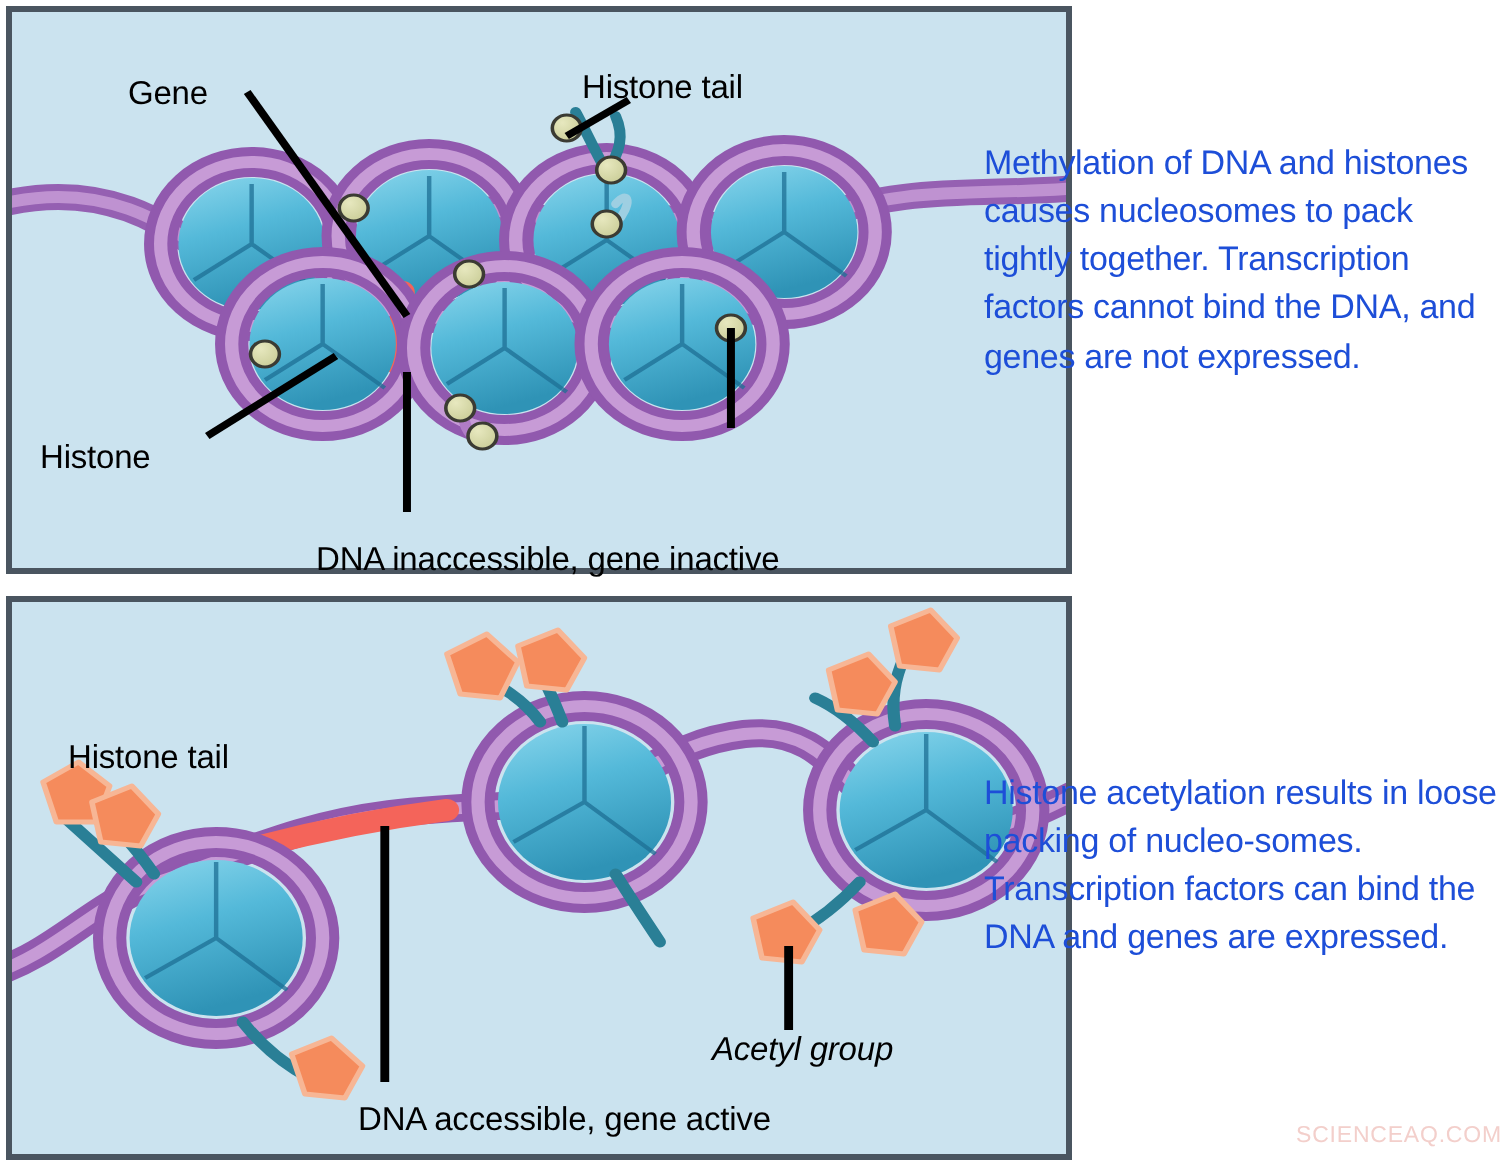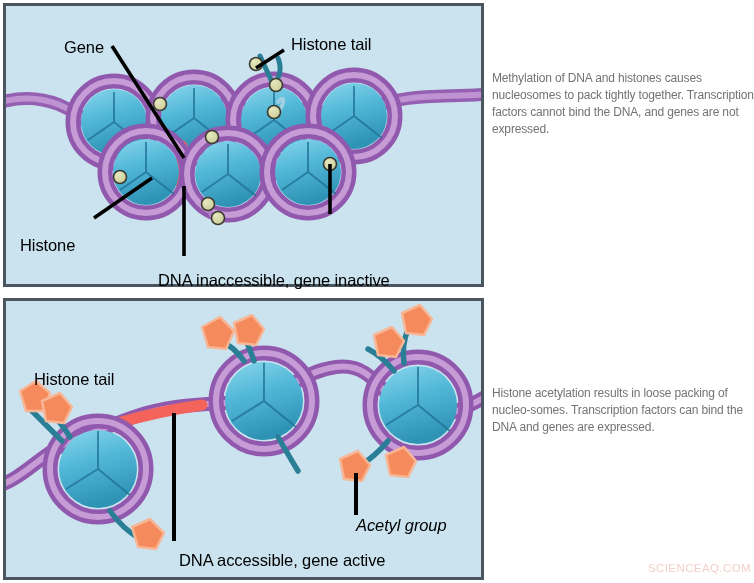--- a/index.html
+++ b/index.html
@@ -14,21 +14,21 @@
     overflow: hidden;
   }
   #figure {
     position: absolute;
     left: 0; top: 0;
     width: 754px; height: 583px;
   }
   .panel {
     position: absolute;
     left: 3px;
-    width: 481px;
+    width: 533px;
     background: #cbe3ef;
     border: 3px solid #4a5560;
     padding-left: 45px;
   }
   #panel-top  { top: 3px;   height: 284px; }
   #panel-bot  { top: 298px; height: 282px; }
 
   .panel-canvas {
     position: absolute;
     left: 0; top: 0;
@@ -43,22 +43,22 @@
     line-height: 1.3;
     white-space: nowrap;
     letter-spacing: -0.1px;
   }
 
   
   .sidetext {
     position: absolute;
     left: 492px;
     width: 262px;
-    color: #737373;
-    font-size: 12px;
+    color: #1d4ed8;
+    font-size: 17px;
     line-height: 1.42;
     letter-spacing: -0.15px;
   }
   #text-top { top: 70px; }
   #text-bot { top: 385px; }
 
   #watermark {
     position: absolute;
     left: 648px;
     top: 562px;
@@ -203,21 +203,21 @@
         <line x1="106" y1="40" x2="178" y2="152" stroke="#000" stroke-width="3.6"></line>
         <line x1="88" y1="212" x2="146" y2="172" stroke="#000" stroke-width="3.6"></line>
         <line x1="278" y1="44" x2="250" y2="62" stroke="#000" stroke-width="3.6"></line>
         <line x1="324" y1="158" x2="324" y2="208" stroke="#000" stroke-width="3.6"></line>
         <line x1="178" y1="180" x2="178" y2="250" stroke="#000" stroke-width="3.6"></line>
       </g>
     </svg>
 
     <div class="caption" style="left:58px; top:31px;">Gene</div>
     <div class="caption" style="left:285px; top:28px;">Histone tail</div>
-    <div class="caption" style="left:14px; top:213px;margin-top:16px;">Histone</div>
+    <div class="caption" style="left:14px; top:213px;">Histone</div>
     <div class="caption" style="left:152px; top:264px;">DNA inaccessible, gene inactive</div>
   </div>
 
   <div class="panel" id="panel-bot">
     <svg class="panel-canvas" viewBox="0 0 475 276" preserveAspectRatio="none">
       <defs>
         <linearGradient id="histGrad2" x1="0" y1="0" x2="0.3" y2="1">
           <stop offset="0%" stop-color="#8ad6ec"></stop>
           <stop offset="45%" stop-color="#54b9d9"></stop>
           <stop offset="100%" stop-color="#2f93b6"></stop>

